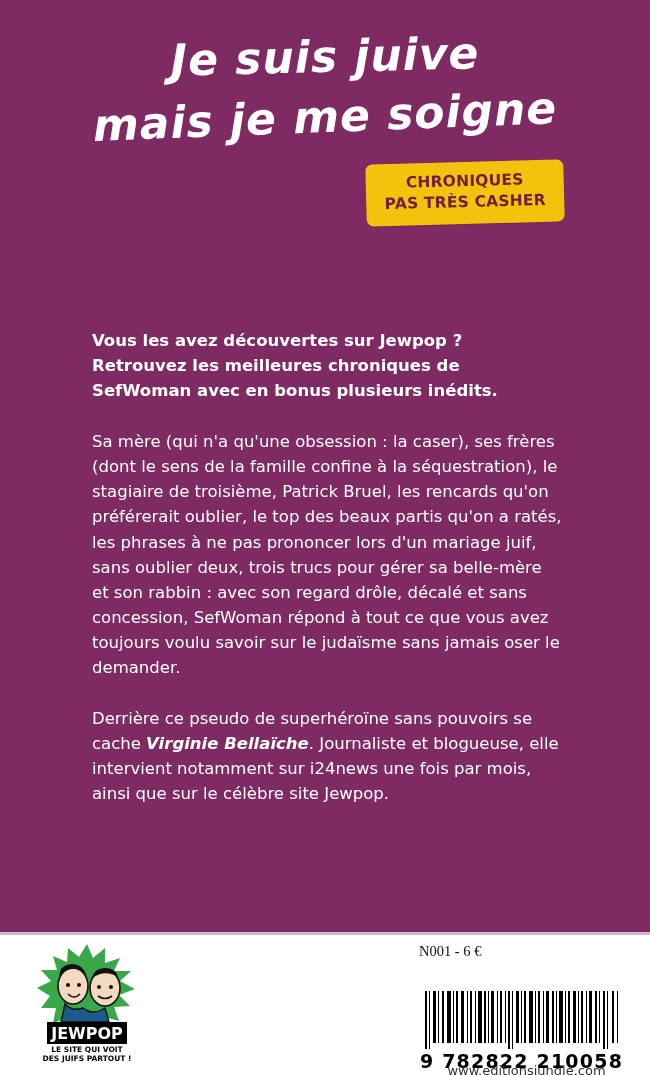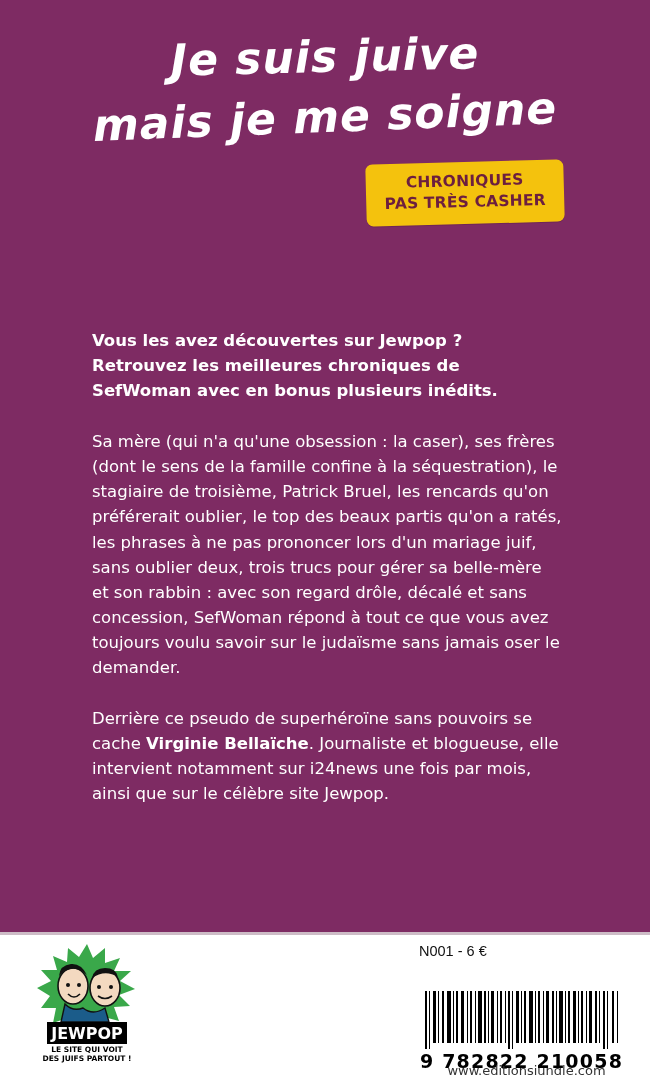--- a/index.html
+++ b/index.html
@@ -87,20 +87,21 @@
   }
   .blurb p.lead {
     font-weight: bold;
     margin-top: 23px;
   }
   .blurb p:last-child {
     margin-bottom: 0;
   }
   .blurb b {
     font-weight: bold;
+    font-style: italic;
   }
   
   .footer {
     position: absolute;
     left: 0;
     bottom: 0;
     width: 650px;
     height: 143px;
     background: #ffffff;
   }
@@ -120,21 +121,21 @@
     width: 104px;
     height: 122px;
   }
   .logo svg { display: block; }
   
   .isbn-info {
     position: absolute;
     left: 419px;
     top: 8px;
     color: #111111;
-    font-family: Liberation Sans, sans-serif;
+    font-family: Liberation Serif, serif;
     font-size: 14.5px;
     line-height: 1.6;
   }
   .isbn-info div { white-space: nowrap; }
   
   .barcode {
     position: absolute;
     left: 419px;
     top: 57px;
     width: 205px;

